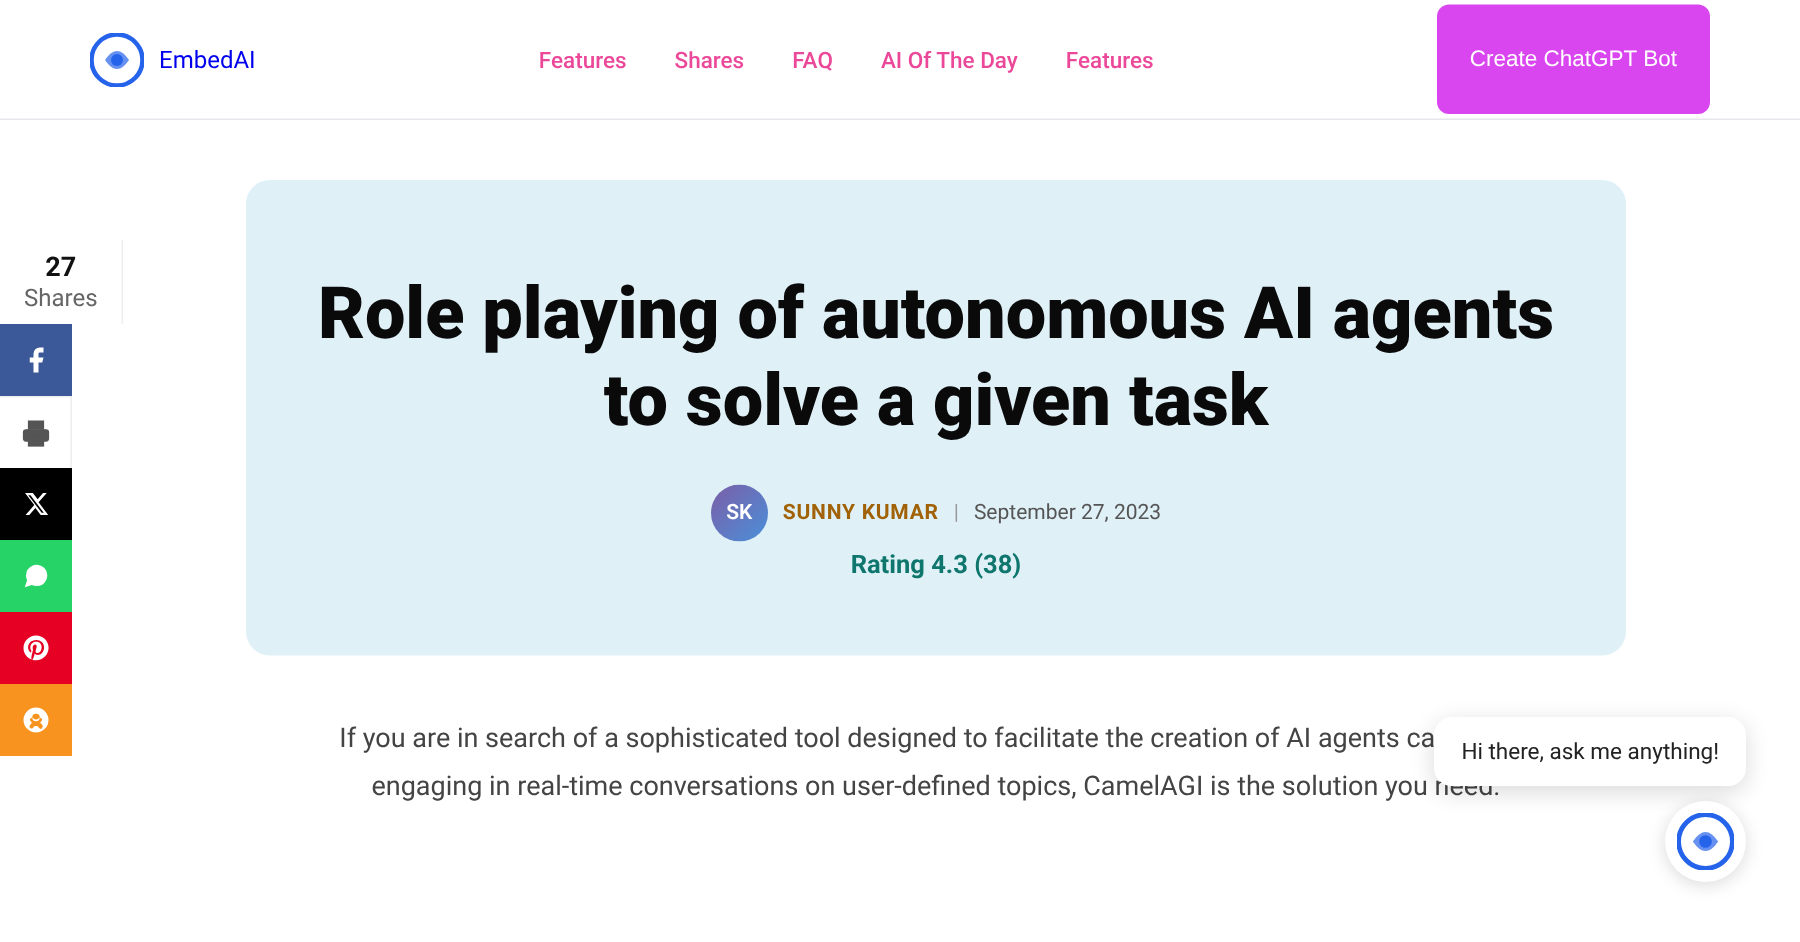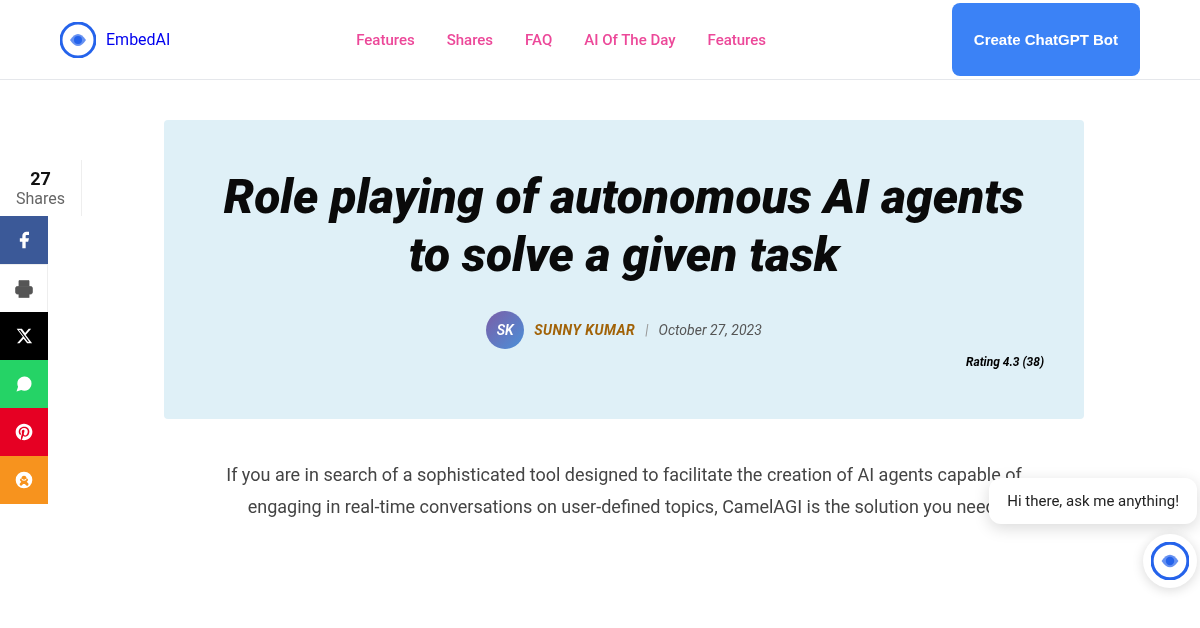--- a/index.html
+++ b/index.html
@@ -8,22 +8,22 @@
     
     nav {
       display: flex; align-items: center; justify-content: space-between;
       padding: 0 60px; height: 80px; border-bottom: 1px solid #e5e7eb;
       background: #fff;
     }
     .nav-logo { display: flex; align-items: center; gap: 10px; text-decoration: none; }
     .nav-links { display: flex; align-items: center; gap: 32px; }
     .nav-links a { text-decoration: none; color: #ec4899; font-size: 15px; font-weight: 500; }
     .nav-cta {
-      background: #3b82f6; color: #fff; border: none; padding: 28px 22px;
-      border-radius: 8px; font-size: 15px; font-weight: 700; cursor: pointer;
+      background: #d946ef; color: #fff; border: none; padding: 28px 22px;
+      border-radius: 8px; font-size: 15px; font-weight: 400; cursor: pointer;
     }
 
     
     .share-sidebar {
       position: fixed; left: 0; top: 160px; z-index: 100;
     }
     .share-count {
       text-align: center; padding: 8px 16px; background: #fff;
       border-right: 1px solid #eee;
     }
@@ -42,26 +42,25 @@
     .share-btn svg, .share-btn span { pointer-events: none; }
 
     
     .main-content {
       margin-left: 48px;
       padding: 40px 20px 0 20px;
     }
 
     .hero-card {
       background: #dff0f7;
-      border-radius: 4px;
+      border-radius: 16px;
       max-width: 920px;
       margin: 0 auto;
-      padding: 48px 40px 50px;
+      padding: 60px 40px 50px;
       text-align: center;
-      font-style: italic;
     }
     .hero-title {
       font-size: 48px;
       font-weight: 900;
       color: #0a0a0a;
       line-height: 1.2;
       margin-bottom: 28px;
     }
     .author-row {
       display: flex; align-items: center; justify-content: center; gap: 10px;
@@ -73,33 +72,33 @@
     }
     .avatar-img {
       width: 100%; height: 100%; object-fit: cover;
       background: linear-gradient(135deg, #7b5ea7, #4a90d9);
       display: flex; align-items: center; justify-content: center;
       font-size: 14px; color: #fff; font-weight: 600;
     }
     .author-name { font-size: 14px; font-weight: 700; color: #a16207; letter-spacing: 0.5px; }
     .divider { color: #999; font-size: 14px; }
     .pub-date { font-size: 14px; color: #555; }
-    .rating { font-size: 12px; font-weight: 700; color: #000000; margin-top: 4px; text-align: right; }
+    .rating { font-size: 17px; font-weight: 700; color: #0f766e; margin-top: 4px; }
 
     .article-body {
       max-width: 920px; margin: 0 auto; padding: 40px 40px 0;
       text-align: center;
     }
     .article-body p {
       font-size: 18px; line-height: 1.75; color: #444;
     }
 
     
     .chat-widget {
-      position: fixed; bottom: 40px; right: 3px; z-index: 200;
+      position: fixed; bottom: 40px; right: 36px; z-index: 200;
     }
     .chat-bubble {
       background: #fff;
       border-radius: 12px;
       padding: 14px 18px;
       font-size: 15px;
       color: #222;
       box-shadow: 0 4px 16px rgba(0,0,0,0.15);
       margin-bottom: 10px;
       white-space: nowrap;
@@ -179,21 +178,21 @@
 
 <div class="main-content">
   <div class="hero-card">
     <h1 class="hero-title">Role playing of autonomous AI agents to solve a given task</h1>
     <div class="author-row">
       <div class="avatar">
         <div class="avatar-img">SK</div>
       </div>
       <span class="author-name">SUNNY KUMAR</span>
       <span class="divider">|</span>
-      <span class="pub-date">October 27, 2023</span>
+      <span class="pub-date">September 27, 2023</span>
     </div>
     <div class="rating">Rating 4.3 (38)</div>
   </div>
   <div class="article-body">
     <p>If you are in search of a sophisticated tool designed to facilitate the creation of AI agents capable of engaging in real-time conversations on user-defined topics, CamelAGI is the solution you need.</p>
   </div>
 </div>
 
 <div class="chat-widget">
   <div class="chat-bubble">Hi there, ask me anything!</div>

